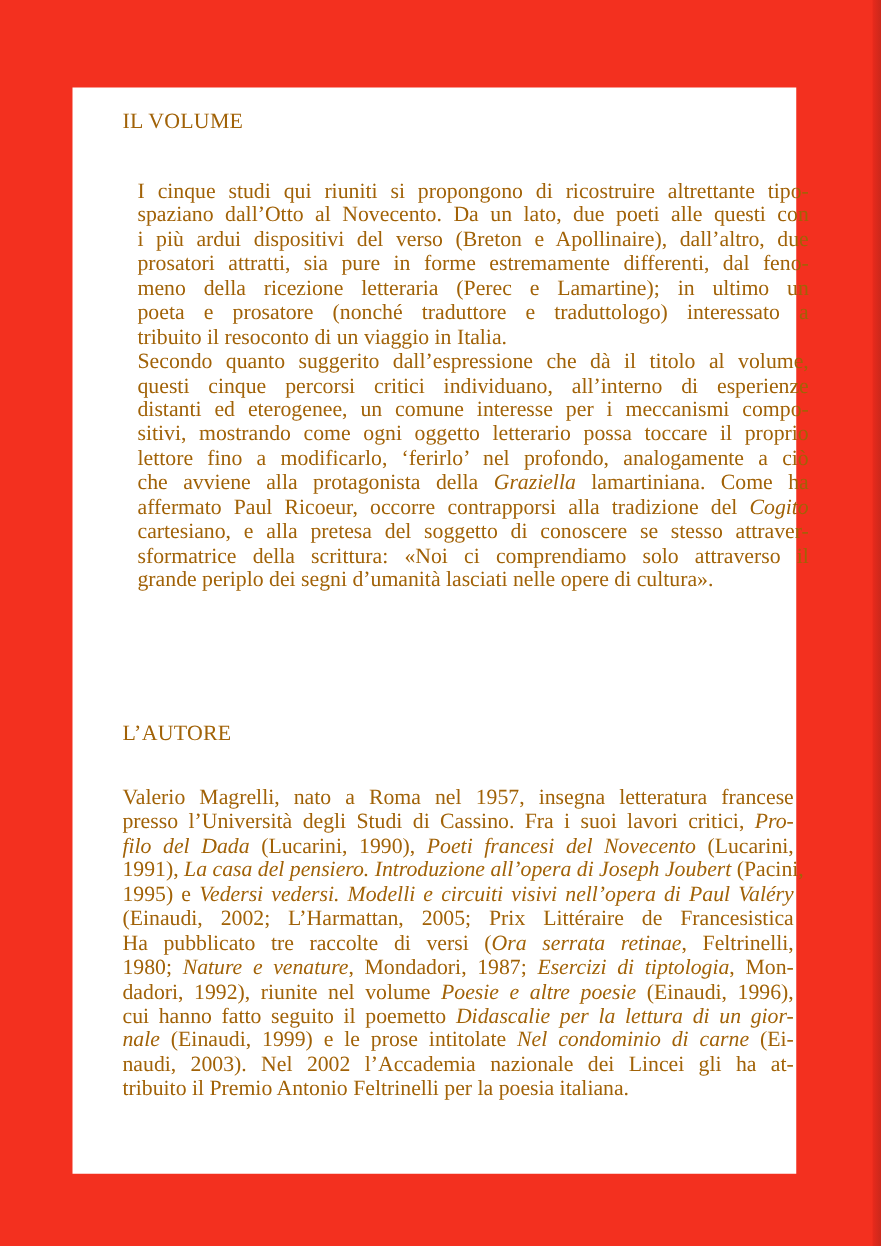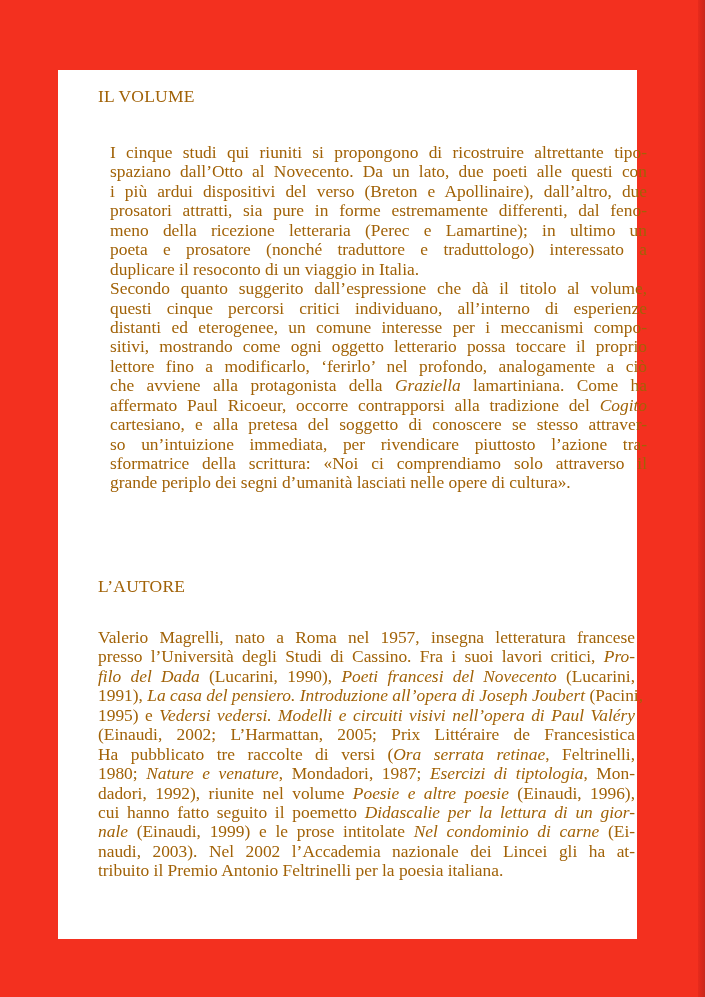--- a/index.html
+++ b/index.html
@@ -74,30 +74,29 @@
 <div class="panel">
   <div class="content" id="volume-section">
     <h2 class="heading">IL VOLUME</h2>
     <p class="para" id="volume-body">
         <span class="line"><span>I cinque studi qui riuniti si propongono di ricostruire altrettante tipo-</span></span>
         <span class="line"><span>spaziano dall’Otto al Novecento. Da un lato, due poeti alle questi con</span></span>
         <span class="line"><span>i più ardui dispositivi del verso (Breton e Apollinaire), dall’altro, due</span></span>
         <span class="line"><span>prosatori attratti, sia pure in forme estremamente differenti, dal feno-</span></span>
         <span class="line"><span>meno della ricezione letteraria (Perec e Lamartine); in ultimo un</span></span>
         <span class="line"><span>poeta e prosatore (nonché traduttore e traduttologo) interessato a</span></span>
-        <span class="line last"><span>duplicare il resoconto di un viaggio in Italia.</span></span>
+        <span class="line last"><span>tribuito il resoconto di un viaggio in Italia.</span></span>
         <span class="line"><span>Secondo quanto suggerito dall’espressione che dà il titolo al volume,</span></span>
         <span class="line"><span>questi cinque percorsi critici individuano, all’interno di esperienze</span></span>
         <span class="line"><span>distanti ed eterogenee, un comune interesse per i meccanismi compo-</span></span>
         <span class="line"><span>sitivi, mostrando come ogni oggetto letterario possa toccare il proprio</span></span>
         <span class="line"><span>lettore fino a modificarlo, ‘ferirlo’ nel profondo, analogamente a ciò</span></span>
         <span class="line"><span>che avviene alla protagonista della </span><span class="it">Graziella</span><span> lamartiniana. Come ha</span></span>
         <span class="line"><span>affermato Paul Ricoeur, occorre contrapporsi alla tradizione del </span><span class="it">Cogito</span></span>
         <span class="line"><span>cartesiano, e alla pretesa del soggetto di conoscere se stesso attraver-</span></span>
-        <span class="line"><span>so un’intuizione immediata, per rivendicare piuttosto l’azione tra-</span></span>
         <span class="line"><span>sformatrice della scrittura: «Noi ci comprendiamo solo attraverso il</span></span>
         <span class="line last"><span>grande periplo dei segni d’umanità lasciati nelle opere di cultura».</span></span>
       </p>
   </div>
 
   <div class="content" id="author-section">
     <h2 class="heading">L’AUTORE</h2>
     <p class="para" id="author-body">
         <span class="line"><span>Valerio Magrelli, nato a Roma nel 1957, insegna letteratura francese</span></span>
         <span class="line"><span>presso l’Università degli Studi di Cassino. Fra i suoi lavori critici, </span><span class="it">Pro-</span></span>

